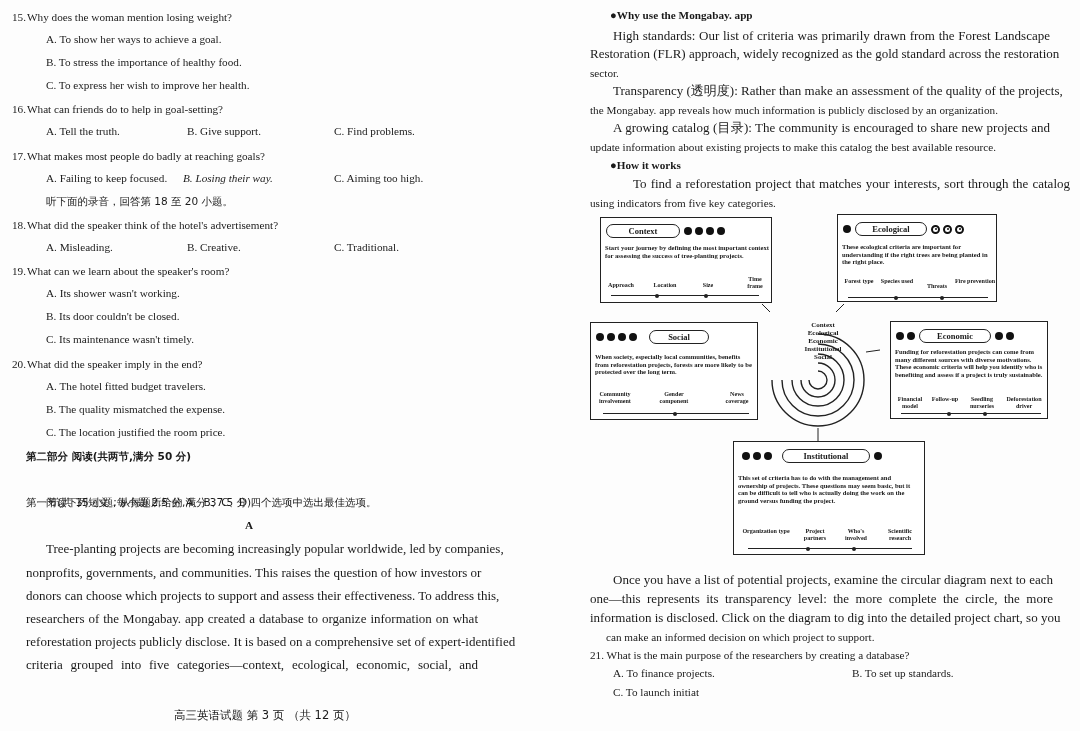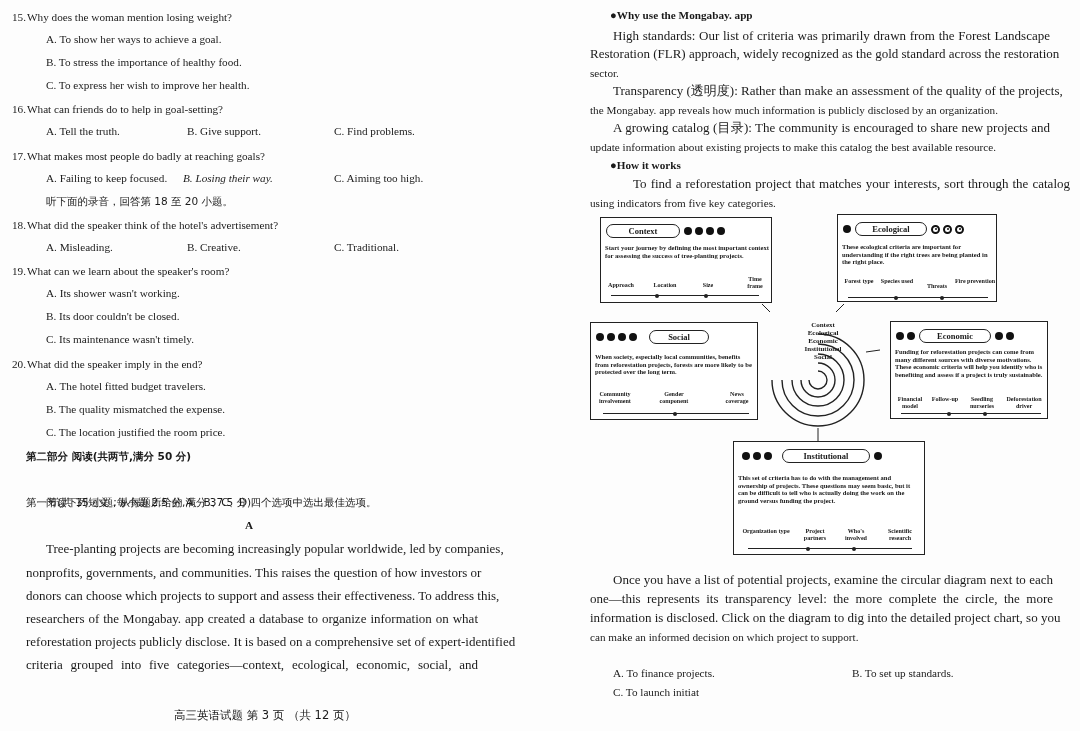--- a/index.html
+++ b/index.html
@@ -215,18 +215,19 @@
       <div class="ind" style="left:146px;top:86px;width:40px;white-space:normal;">Scientific research</div>
       <div class="scale" style="left:14px;top:106px;width:164px;"></div>
       <div class="tick" style="left:72px;top:104.5px;"></div>
       <div class="tick" style="left:118px;top:104.5px;"></div>
     </div>
   </div>
 
   <div class="just" style="left:73px;top:573px;width:440px;">Once you have a list of potential projects, examine the circular diagram next to each</div>
   <div class="just" style="left:50px;top:611px;width:463px;">information is disclosed. Click on the diagram to dig into the detailed project chart, so you</div>
   <div class="just" style="left:50px;top:592px;width:463px;">one—this represents its transparency level: the more complete the circle, the more</div>
-  <div class="line" style="left:50px;top:630px;">can make an informed decision on which project to support.</div>
+  <div class="line" style="left:66px;top:630px;">can make an informed decision on which project to support.</div>
+  <div class="line" style="left:50px;top:648px;">21. What is the main purpose of the researchers by creating a database?</div>
   <div class="opt" style="left:73px;top:667px;">A.  To finance projects.</div>
   <div class="opt" style="left:312px;top:667px;">B.  To set up standards.</div>
   <div class="opt" style="left:73px;top:686px;">C.  To launch initiat</div>
   <div style="position:absolute;left:170px;top:682px;width:30px;height:20px;background:linear-gradient(to right, rgba(253,253,253,0), #fdfdfd 70%);"></div>
 </div>
 
 </body></html>

